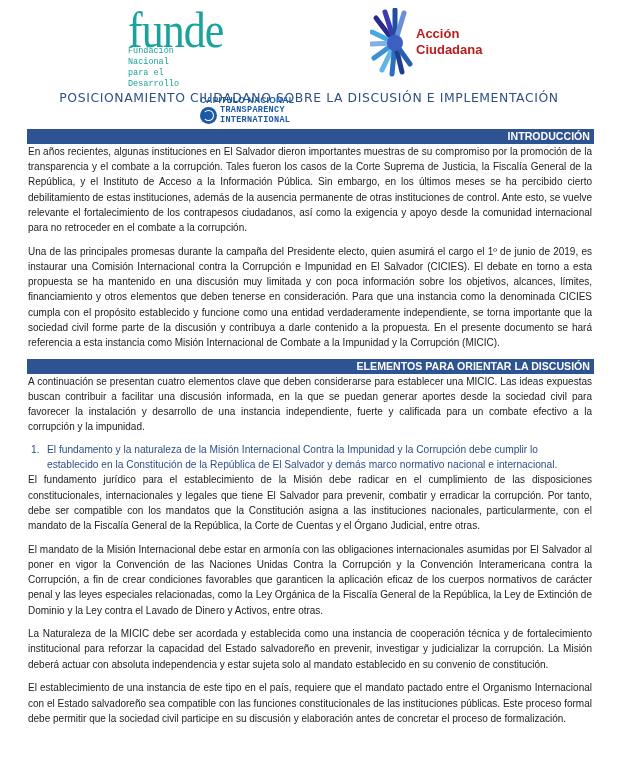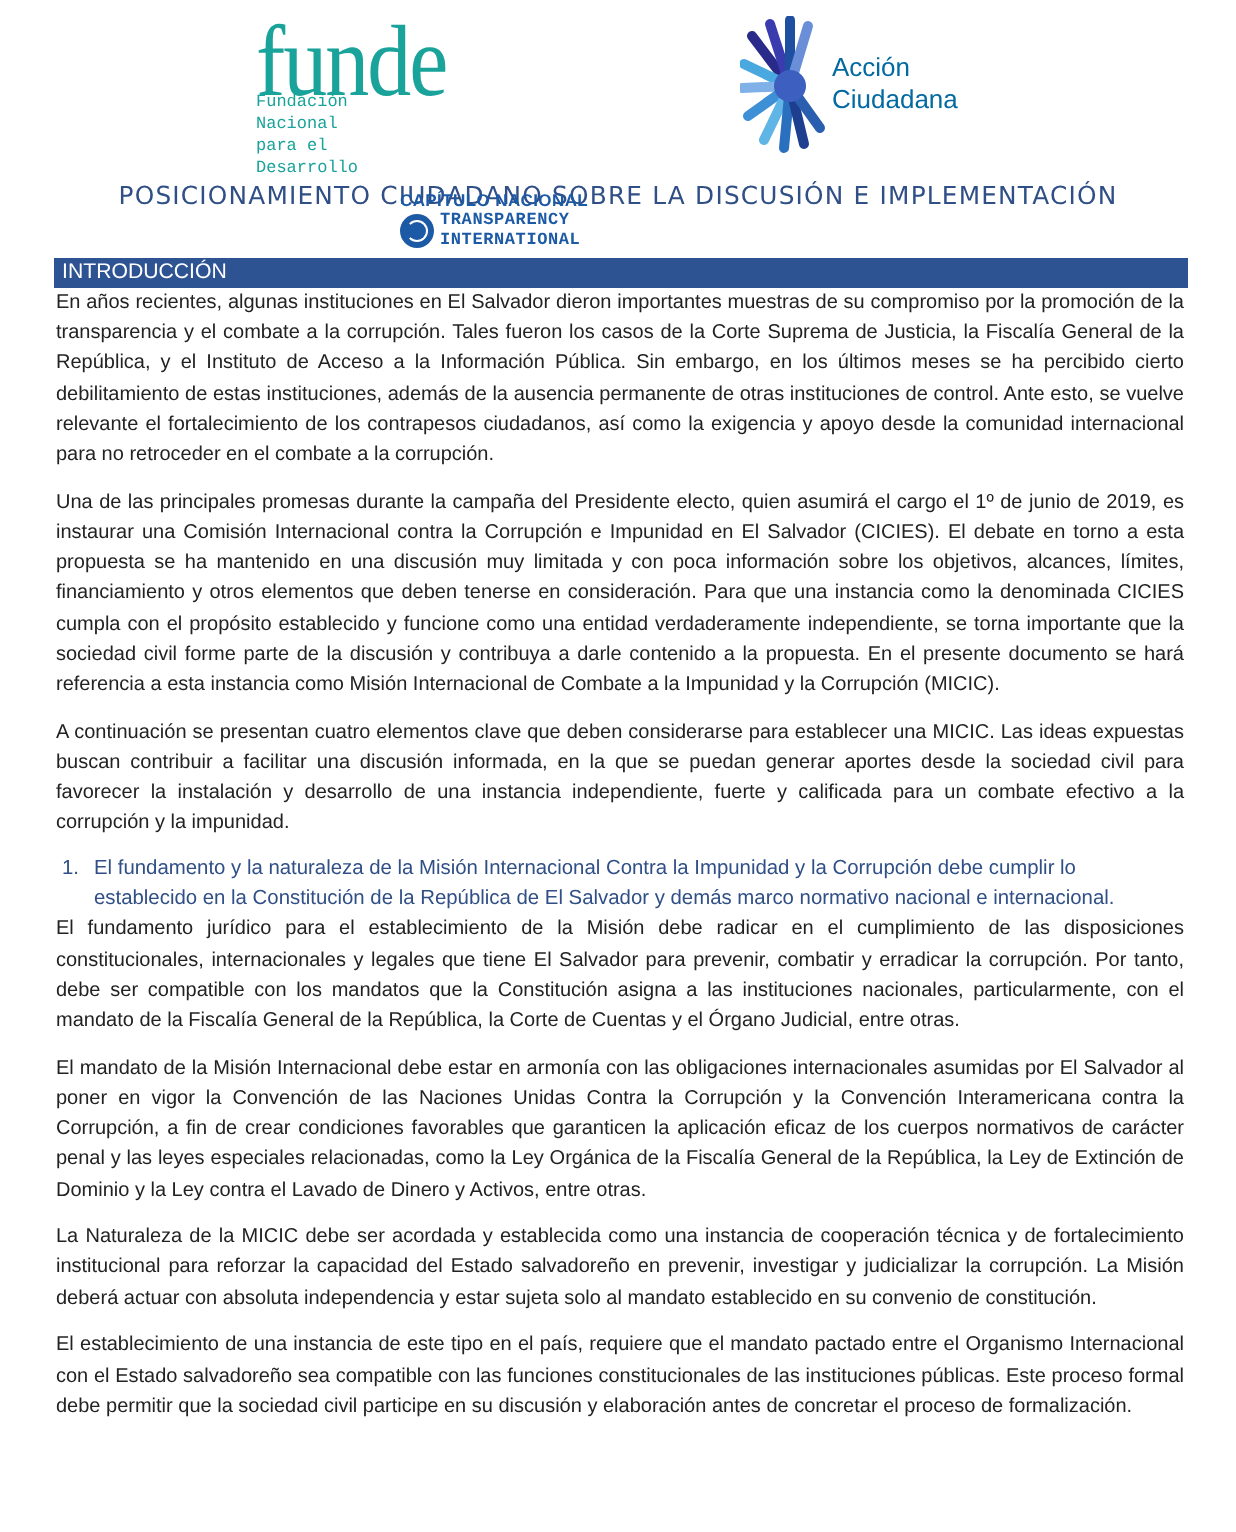--- a/index.html
+++ b/index.html
@@ -12,26 +12,26 @@
     .funde-sub { position: absolute; left: 0; top: 40px; font-family: Liberation Mono, monospace;
                  color: #1aa39a; font-size: 8.5px; line-height: 11px; text-align: left; width: 70px; }
     .ti { position: absolute; left: 200px; top: 47px; }
     .ti-cap { font-size: 8.5px; font-weight: bold; color: #1c5aa5; letter-spacing: 0.2px; line-height: 10px; white-space: nowrap; margin-top: 48px; }
     .ti-row { display: flex; align-items: center; margin-top: 1px; font-family: Liberation Mono, monospace; }
     .ti-globe { width: 17px; height: 17px; border-radius: 50%; background: #1c5aa5; position: relative; margin-right: 3px; }
     .ti-globe::before { content: ""; position: absolute; left: 3px; top: 3px; width: 9px; height: 9px; border-radius: 50%; border: 1.5px solid #fff; border-left-color: transparent; }
     .ti-lines { font-size: 8.5px; font-weight: bold; color: #1c5aa5; line-height: 9.5px; letter-spacing: 0.3px; }
     .accion { position: absolute; left: 370px; top: 8px; width: 140px; height: 70px; }
     .accion svg { position: absolute; left: 0; top: 0; }
-    .accion-text { position: absolute; left: 46px; top: 18px; font-size: 13px; font-weight: normal; color: #0369a1; line-height: 16px; }
+    .accion-text { position: absolute; left: 46px; top: 18px; font-size: 13px; font-weight: bold; color: #b91c1c; line-height: 16px; }
     .title { text-align: center; color: #2f4f86; font-family: "DejaVu Sans", sans-serif; font-size: 12.4px;
              letter-spacing: 0.6px; line-height: 18px; margin-top: 5px; }
     .content { position: absolute; left: 28px; top: 129px; width: 564px; }
-    .bar { background: #2e5393; color: #ffffff; font-weight: normal; font-size: 10.6px; padding: 1px 4px 1px 4px;
-           line-height: 13px; margin-right: -2px; margin-left: -1px; }
+    .bar { background: #2e5393; color: #ffffff; font-weight: bold; font-size: 10.6px; padding: 1px 4px 1px 4px;
+           line-height: 13px; margin-right: -2px; margin-left: -1px; text-align: right; }
     p { margin: 0; font-size: 10px; line-height: 15.2px; text-align: justify; color: #222; }
     .gap { height: 8.5px; }
     .item { color: #2f4f86; font-size: 10.2px; line-height: 14.5px; display: flex; margin-top: 9px; }
     .item-num { width: 14px; flex: none; padding-left: 3px; }
     .item-text { flex: 1; padding-left: 2px; }
   </style>
 </head>
 <body>
 
 <div class="header">
@@ -79,20 +79,21 @@
 <div class="title">
   <div>POSICIONAMIENTO CIUDADANO SOBRE LA DISCUSIÓN E IMPLEMENTACIÓN</div>
 </div>
 
 <div class="content">
   <div class="bar">INTRODUCCIÓN</div>
   <p>En años recientes, algunas instituciones en El Salvador dieron importantes muestras de su compromiso por la promoción de la transparencia y el combate a la corrupción. Tales fueron los casos de la Corte Suprema de Justicia, la Fiscalía General de la República, y el Instituto de Acceso a la Información Pública. Sin embargo, en los últimos meses se ha percibido cierto debilitamiento de estas instituciones, además de la ausencia permanente de otras instituciones de control. Ante esto, se vuelve relevante el fortalecimiento de los contrapesos ciudadanos, así como la exigencia y apoyo desde la comunidad internacional para no retroceder en el combate a la corrupción.</p>
   <div class="gap"></div>
   <p>Una de las principales promesas durante la campaña del Presidente electo, quien asumirá el cargo el 1º de junio de 2019, es instaurar una Comisión Internacional contra la Corrupción e Impunidad en El Salvador (CICIES). El debate en torno a esta propuesta se ha mantenido en una discusión muy limitada y con poca información sobre los objetivos, alcances, límites, financiamiento y otros elementos que deben tenerse en consideración. Para que una instancia como la denominada CICIES cumpla con el propósito establecido y funcione como una entidad verdaderamente independiente, se torna importante que la sociedad civil forme parte de la discusión y contribuya a darle contenido a la propuesta. En el presente documento se hará referencia a esta instancia como Misión Internacional de Combate a la Impunidad y la Corrupción (MICIC).</p>
   <div class="gap"></div>
+  <div class="bar">ELEMENTOS PARA ORIENTAR LA DISCUSIÓN</div>
   <p>A continuación se presentan cuatro elementos clave que deben considerarse para establecer una MICIC. Las ideas expuestas buscan contribuir a facilitar una discusión informada, en la que se puedan generar aportes desde la sociedad civil para favorecer la instalación y desarrollo de una instancia independiente, fuerte y calificada para un combate efectivo a la corrupción y la impunidad.</p>
 
   <div class="item">
     <span class="item-num">1.</span>
     <span class="item-text">El fundamento y la naturaleza de la Misión Internacional Contra la Impunidad y la Corrupción debe cumplir lo establecido en la Constitución de la República de El Salvador y demás marco normativo nacional e internacional.</span>
   </div>
   <p>El fundamento jurídico para el establecimiento de la Misión debe radicar en el cumplimiento de las disposiciones constitucionales, internacionales y legales que tiene El Salvador para prevenir, combatir y erradicar la corrupción. Por tanto, debe ser compatible con los mandatos que la Constitución asigna a las instituciones nacionales, particularmente, con el mandato de la Fiscalía General de la República, la Corte de Cuentas y el Órgano Judicial, entre otras.</p>
   <div class="gap"></div>
   <p>El mandato de la Misión Internacional debe estar en armonía con las obligaciones internacionales asumidas por El Salvador al poner en vigor la Convención de las Naciones Unidas Contra la Corrupción y la Convención Interamericana contra la Corrupción, a fin de crear condiciones favorables que garanticen la aplicación eficaz de los cuerpos normativos de carácter penal y las leyes especiales relacionadas, como la Ley Orgánica de la Fiscalía General de la República, la Ley de Extinción de Dominio y la Ley contra el Lavado de Dinero y Activos, entre otras.</p>
   <div class="gap"></div>

